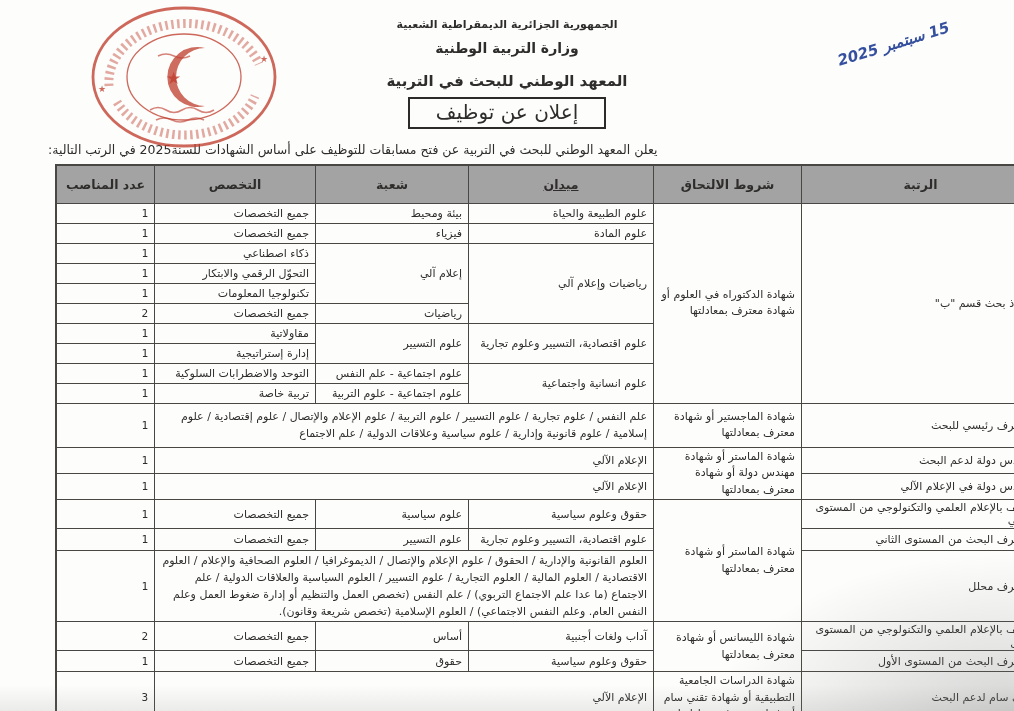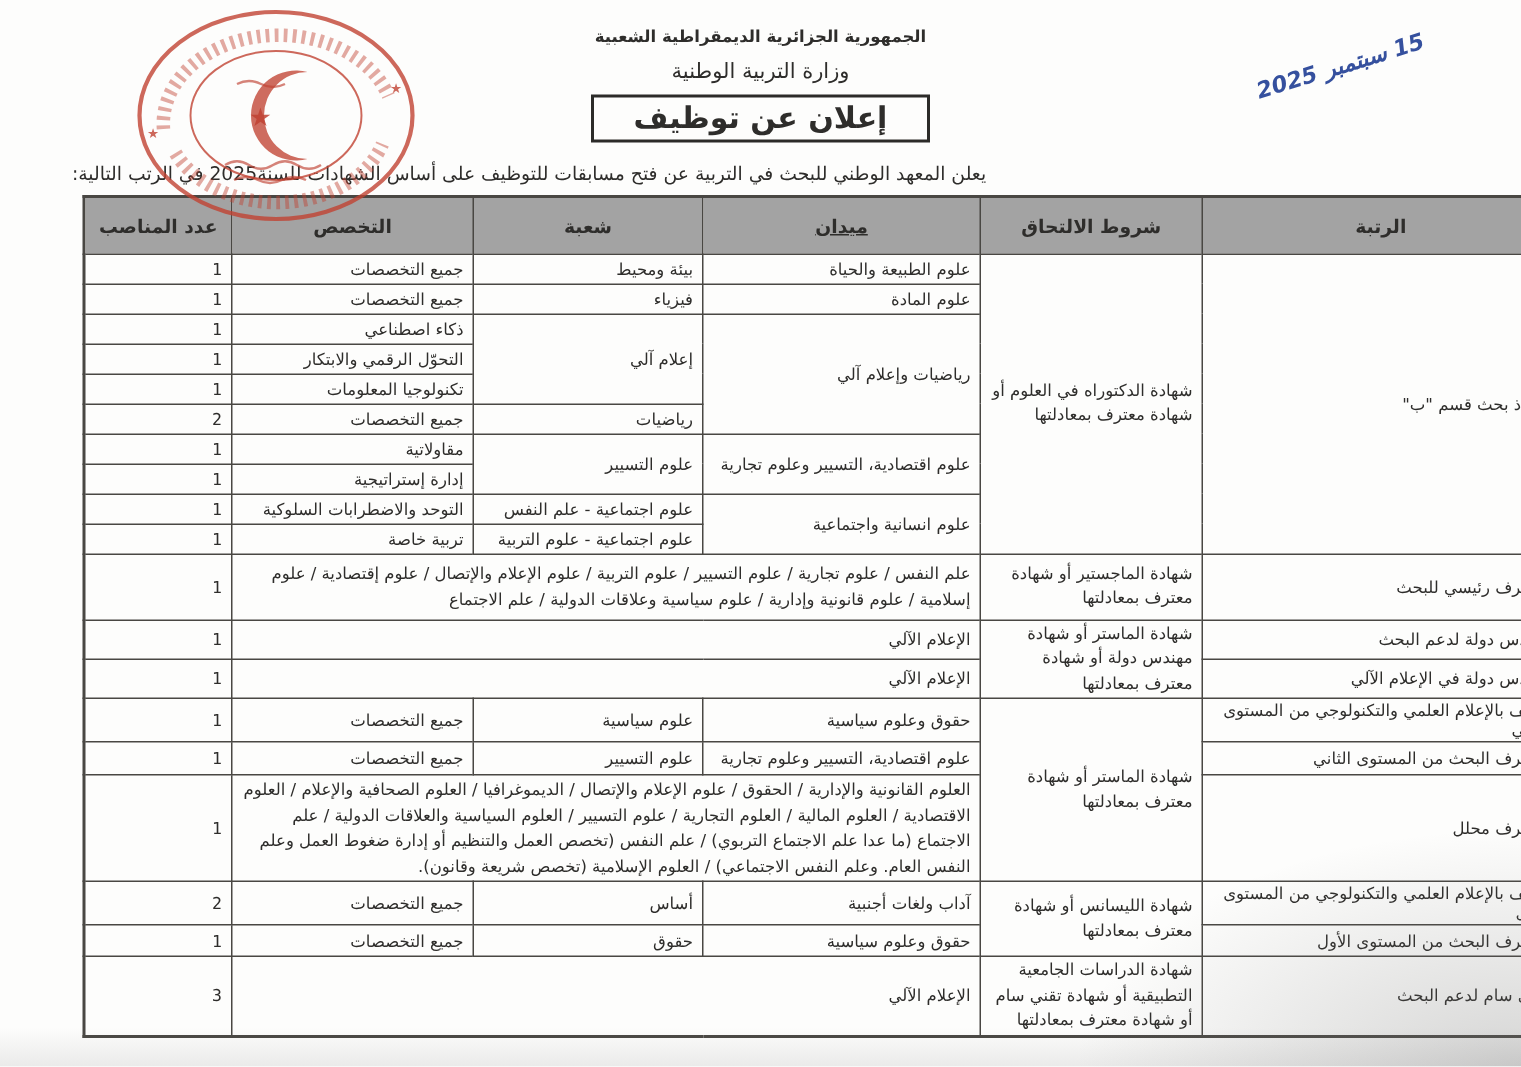--- a/index.html
+++ b/index.html
@@ -13,25 +13,25 @@
     background:radial-gradient(ellipse at 100% 100%, rgba(110,110,110,.28), rgba(110,110,110,0) 70%);
     pointer-events:none;
   }
   .scan-edge{
     position:absolute;left:0;bottom:0;width:100%;height:26px;
     background:linear-gradient(to top, rgba(120,120,120,.14), rgba(120,120,120,0));
     pointer-events:none;
   }
   .header{ text-align:center; padding-top:14px; direction:rtl; }
   .header .l1{ font-size:11px; font-weight:bold; margin:4px 0 0; }
-  .header .l2{ font-size:14px; font-weight:normal; margin:9px 0 0; }
+  .header .l2{ font-size:14px; font-weight:bold; margin:9px 0 16px; }
   .header .l3{ font-size:15px; font-weight:bold; margin:8px 0 0; }
   .announce{
     display:inline-block; margin-top:7px; padding:1px 26px 3px;
-    border:2px solid #2c2b29; font-size:20px; font-weight:bold;
+    border:2px solid #2c2b29; font-size:20px; font-weight:normal;
   }
   .stamp{ position:absolute; left:88px; top:4px; }
   .handwriting{
     position:absolute; left:838px; top:52px;
     transform:rotate(-17deg); transform-origin:left center;
     color:#35509e; font-size:15px; font-style:italic; font-weight:bold;
     letter-spacing:1px; white-space:nowrap; direction:rtl;
   }
   .intro{
     direction:rtl; text-align:left;
@@ -81,20 +81,21 @@
       <text x="10" y="88" font-size="9" fill="#c04232" fill-opacity="0.8">★</text>
       <text x="172" y="58" font-size="9" fill="#c04232" fill-opacity="0.8">★</text>
     </svg>
   </div>
 
   <div class="handwriting">15 سبتمبر 2025</div>
 
   <div class="header">
     <div class="l1">الجمهورية الجزائرية الديمقراطية الشعبية</div>
     <div class="l2">وزارة التربية الوطنية</div>
+    <div class="l3">المعهد الوطني للبحث في التربية</div>
     <div><span class="announce">إعلان عن توظيف</span></div>
   </div>
 
   <div class="intro">يعلن المعهد الوطني للبحث في التربية عن فتح مسابقات للتوظيف على أساس الشهادات للسنة2025 في الرتب التالية:</div>
 
   <table class="rec">
     <thead>
       <tr>
           <th style="width: 225px;">الرتبة</th>
           <th style="width: 135px;">شروط الالتحاق</th>

